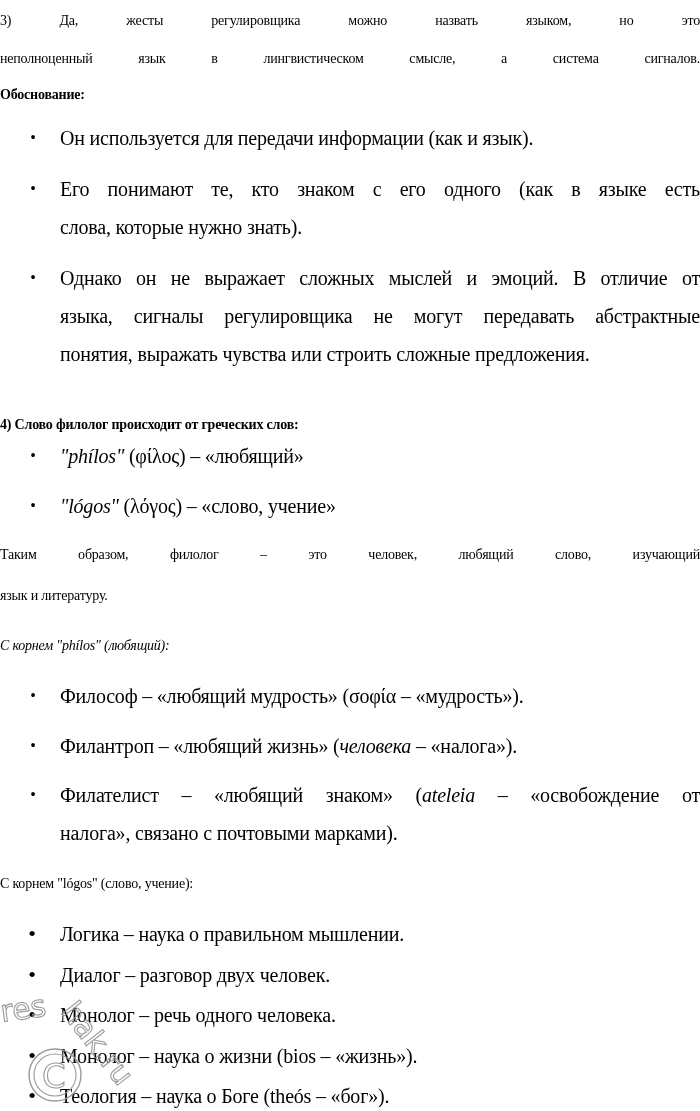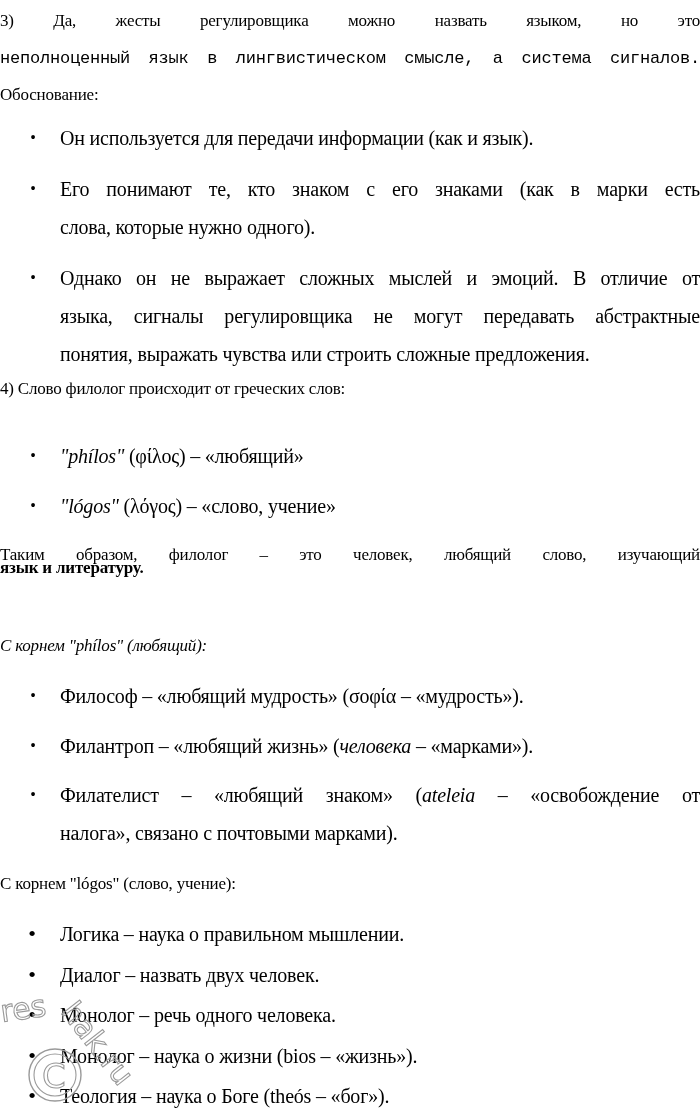--- a/index.html
+++ b/index.html
@@ -22,21 +22,21 @@
       top: 0;
       width: 700px;
     }
     .para {
       position: absolute;
       left: 0;
       width: 700px;
       line-height: 38px;
       text-align: justify;
       text-align-last: left;
-      font-size: 17px;
+      font-size: 14px;
       letter-spacing: -0.2px;
     }
     .para.full-last { text-align-last: justify; }
     .bullet-item {
       position: absolute;
       left: 0;
       width: 700px;
       font-size: 20px;
       line-height: 38px;
       letter-spacing: -0.2px;
@@ -67,88 +67,88 @@
       height: 121px;
       pointer-events: none;
     }
   </style>
 </head>
 <body>
 
 <div class="page">
 
   <div class="para full-last" style="top:2px;">3) Да, жесты регулировщика можно назвать языком, но это</div>
-  <div class="para full-last" style="top:40px;font-family:Liberation Mono, monospace;">неполноценный язык в лингвистическом смысле, а система сигналов.</div>
-  <div class="para" style="top:76px;">Обоснование:</div>
+  <div class="para full-last" style="top:40px;">неполноценный язык в лингвистическом смысле, а система сигналов.</div>
+  <div class="para" style="top:76px;font-weight:bold;">Обоснование:</div>
 
   <div class="bullet-item" style="top:119px;">
     <span class="bullet-dot">•</span>
     <div class="bullet-text">Он используется для передачи информации (как и язык).</div>
   </div>
 
   <div class="bullet-item" style="top:170px;">
     <span class="bullet-dot">•</span>
-    <div class="bullet-text full-last">Его понимают те, кто знаком с его знаками (как в марки есть</div>
+    <div class="bullet-text full-last">Его понимают те, кто знаком с его одного (как в языке есть</div>
   </div>
   <div class="bullet-item" style="top:208px;">
-    <div class="bullet-text">слова, которые нужно одного).</div>
+    <div class="bullet-text">слова, которые нужно знать).</div>
   </div>
 
   <div class="bullet-item" style="top:259px;">
     <span class="bullet-dot">•</span>
     <div class="bullet-text full-last">Однако он не выражает сложных мыслей и эмоций. В отличие от</div>
   </div>
   <div class="bullet-item" style="top:297px;">
     <div class="bullet-text full-last">языка, сигналы регулировщика не могут передавать абстрактные</div>
   </div>
   <div class="bullet-item" style="top:335px;">
     <div class="bullet-text">понятия, выражать чувства или строить сложные предложения.</div>
   </div>
 
-  <div class="para" style="top:370px;">4) Слово филолог происходит от греческих слов:</div>
+  <div class="para" style="top:406px;font-weight:bold;">4) Слово филолог происходит от греческих слов:</div>
 
   <div class="bullet-item" style="top:437px;">
     <span class="bullet-dot">•</span>
     <div class="bullet-text"><span class="ital">"phílos"</span><span> (φίλος) – «любящий»</span></div>
   </div>
   <div class="bullet-item" style="top:487px;">
     <span class="bullet-dot">•</span>
     <div class="bullet-text"><span class="ital">"lógos"</span><span> (λόγος) – «слово, учение»</span></div>
   </div>
 
   <div class="para full-last" style="top:536px;">Таким образом, филолог – это человек, любящий слово, изучающий</div>
-  <div class="para" style="top:549px;font-weight:bold;">язык и литературу.</div>
+  <div class="para" style="top:577px;">язык и литературу.</div>
 
   <div class="para ital" style="top:627px;">С корнем "phílos" (любящий):</div>
 
   <div class="bullet-item" style="top:677px;">
     <span class="bullet-dot">•</span>
     <div class="bullet-text">Философ – «любящий мудрость» (σοφία – «мудрость»).</div>
   </div>
   <div class="bullet-item" style="top:727px;">
     <span class="bullet-dot">•</span>
-    <div class="bullet-text"><span>Филантроп – «любящий жизнь» (</span><span class="ital">человека</span><span> – «марками»).</span></div>
+    <div class="bullet-text"><span>Филантроп – «любящий жизнь» (</span><span class="ital">человека</span><span> – «налога»).</span></div>
   </div>
   <div class="bullet-item" style="top:776px;">
     <span class="bullet-dot">•</span>
     <div class="bullet-text full-last"><span>Филателист – «любящий знаком» (</span><span class="ital">ateleia</span><span> – «освобождение от</span></div>
   </div>
   <div class="bullet-item" style="top:814px;">
     <div class="bullet-text">налога», связано с почтовыми марками).</div>
   </div>
 
   <div class="para" style="top:865px;">С корнем "lógos" (слово, учение):</div>
 
   <div class="bullet-item" style="top:915px;">
     <span class="bullet-dot big">•</span>
     <div class="bullet-text">Логика – наука о правильном мышлении.</div>
   </div>
   <div class="bullet-item" style="top:956px;">
     <span class="bullet-dot big">•</span>
-    <div class="bullet-text">Диалог – назвать двух человек.</div>
+    <div class="bullet-text">Диалог – разговор двух человек.</div>
   </div>
   <div class="bullet-item" style="top:996px;">
     <span class="bullet-dot big">•</span>
     <div class="bullet-text">Монолог – речь одного человека.</div>
   </div>
   <div class="bullet-item" style="top:1037px;">
     <span class="bullet-dot big">•</span>
     <div class="bullet-text">Монолог – наука о жизни (bios – «жизнь»).</div>
   </div>
   <div class="bullet-item" style="top:1077px;">

